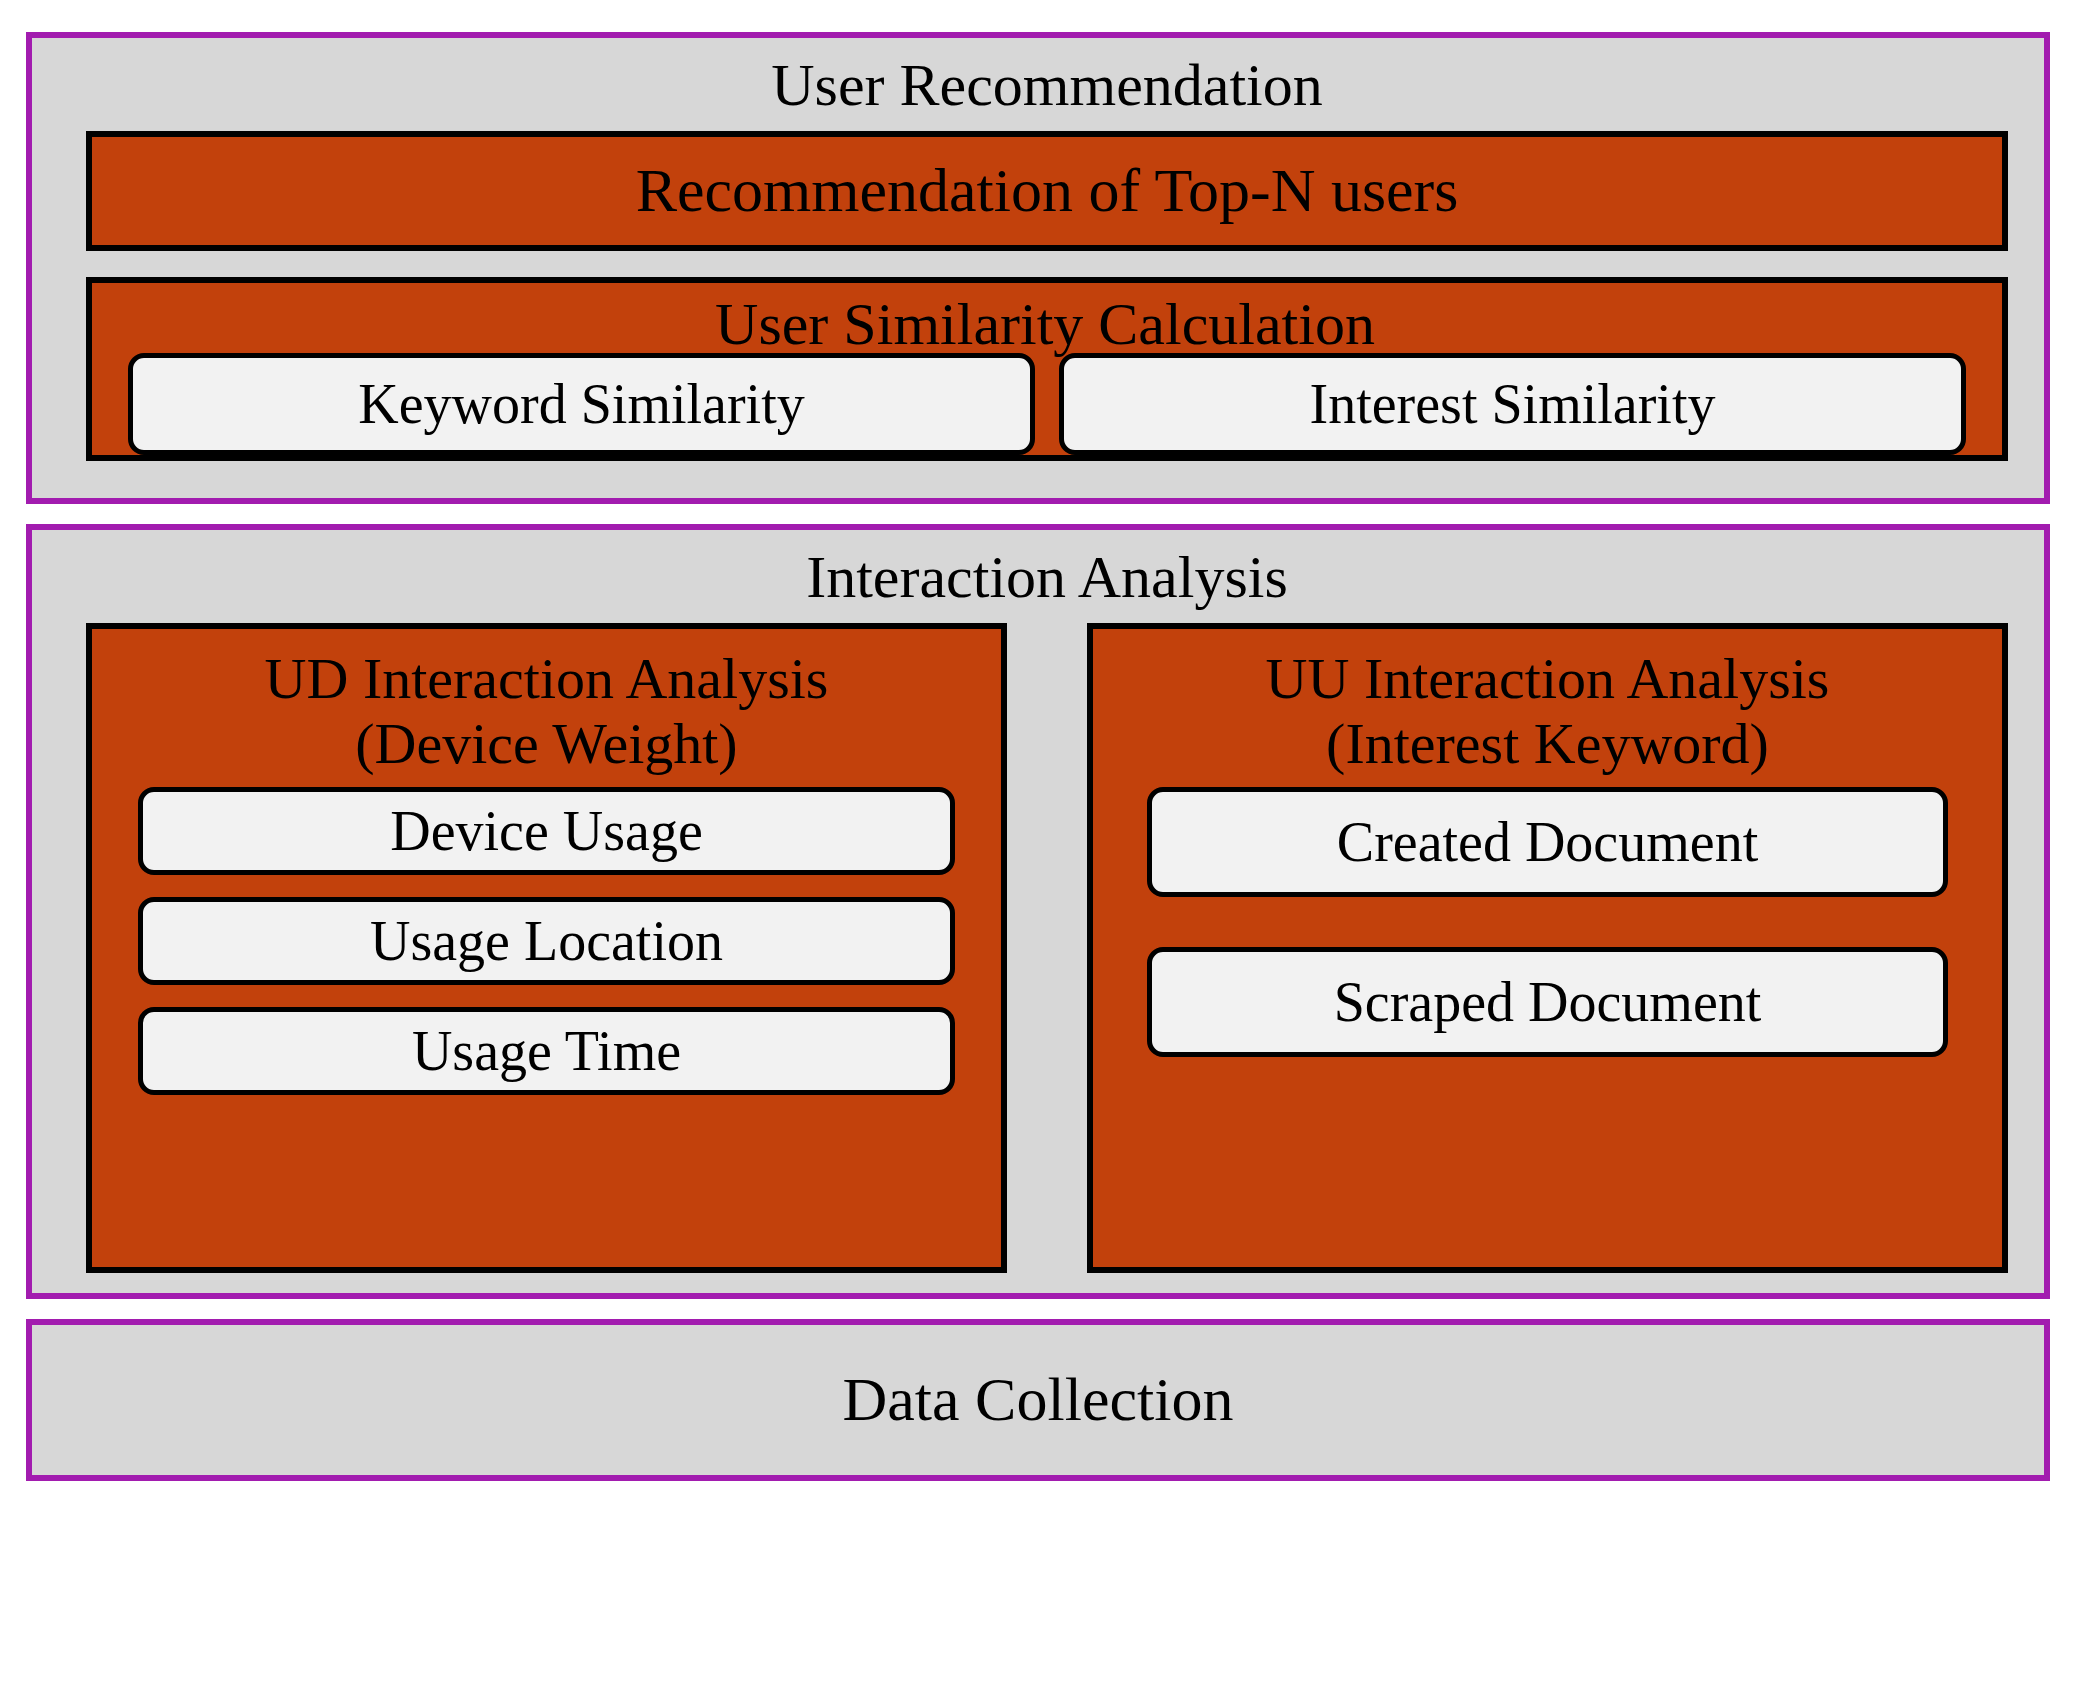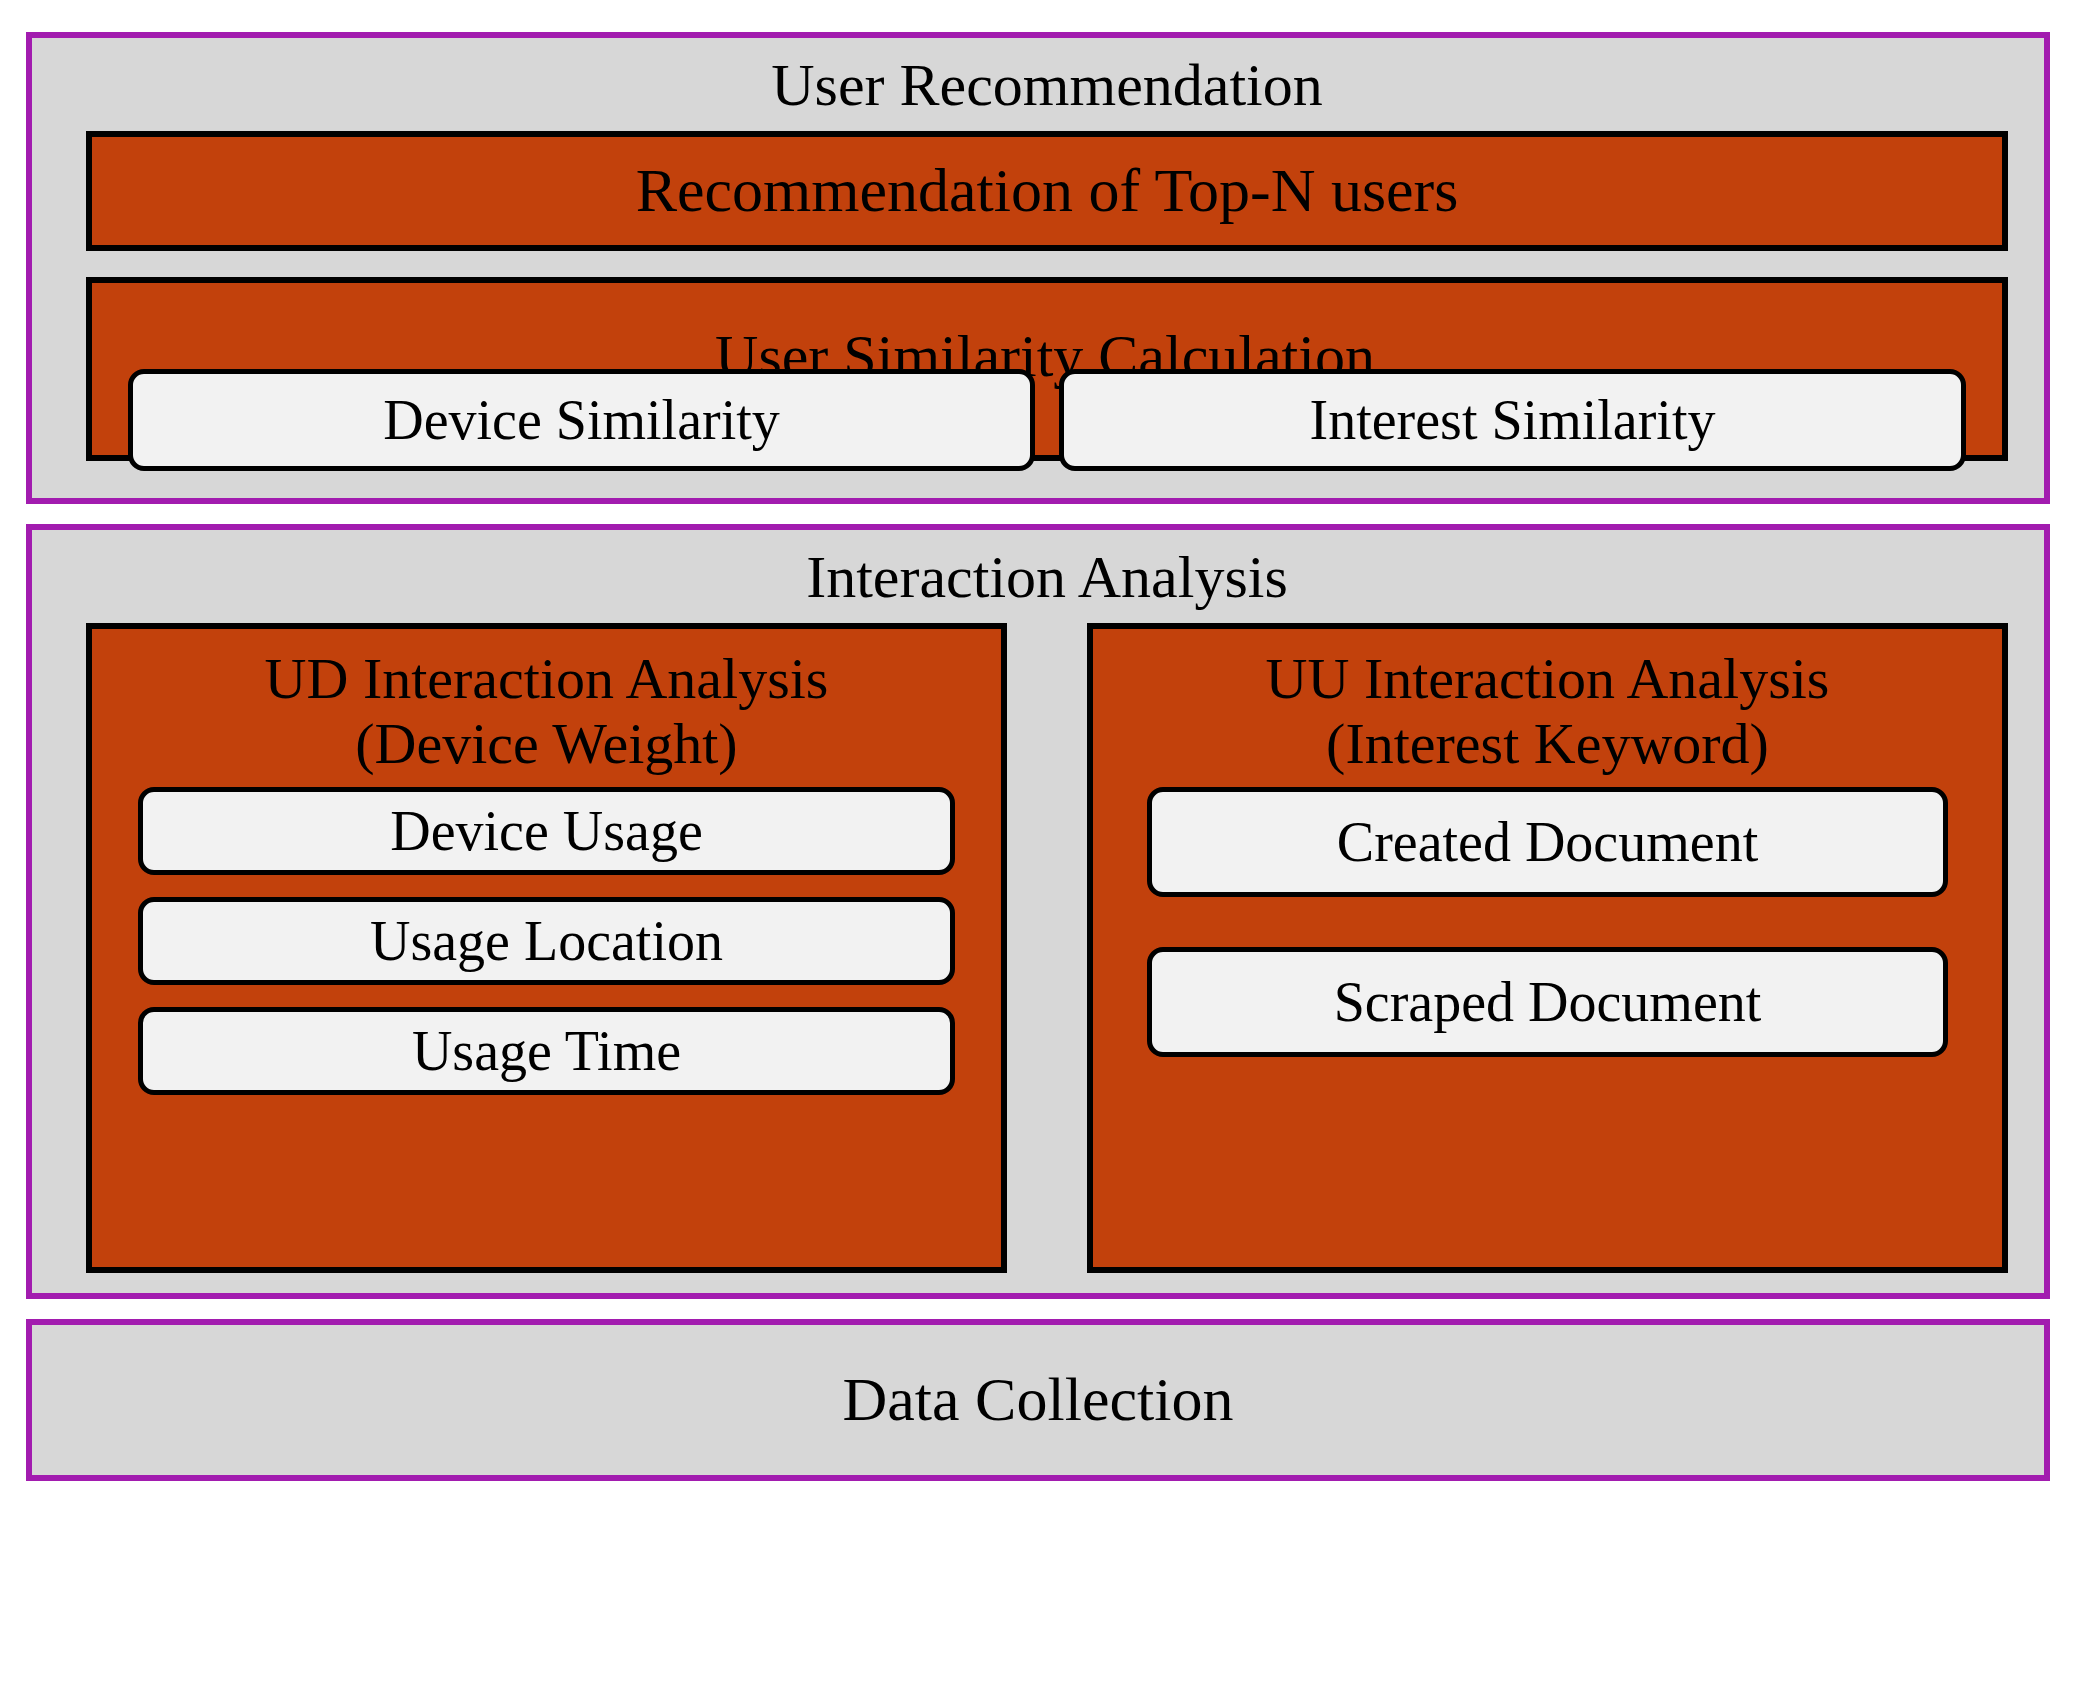--- a/index.html
+++ b/index.html
@@ -87,21 +87,20 @@
     font-size: 62px;
   }
   #similarity-panel {
     margin-top: 26px;
     height: 184px;
     padding-bottom: 0;
   }
   #similarity-panel .panel-title {
     padding: 8px 4px 6px 0;
     font-size: 60px;
-    margin-top: 32px;
   }
   #similarity-row {
     display: flex;
     gap: 24px;
     padding: 0 36px 12px 36px;
     flex: 1 1 auto;
     min-height: 0;
   }
   #similarity-row .leaf {
     flex: 1 1 0;
@@ -173,21 +172,21 @@
 
     <div class="layer-title">User Recommendation</div>
 
     <div class="panel" id="topn-panel">
       <div class="panel-title">Recommendation of Top-N users</div>
     </div>
 
     <div class="panel" id="similarity-panel">
       <div class="panel-title">User Similarity Calculation</div>
       <div id="similarity-row">
-        <div class="leaf">Device Similarity</div>
+        <div class="leaf">Keyword Similarity</div>
         <div class="leaf">Interest Similarity</div>
       </div>
     </div>
   </div>
 
   <div class="layer" id="layer-interaction-analysis">
 
     <div class="layer-title">Interaction Analysis</div>
 
     <div id="interaction-columns">

